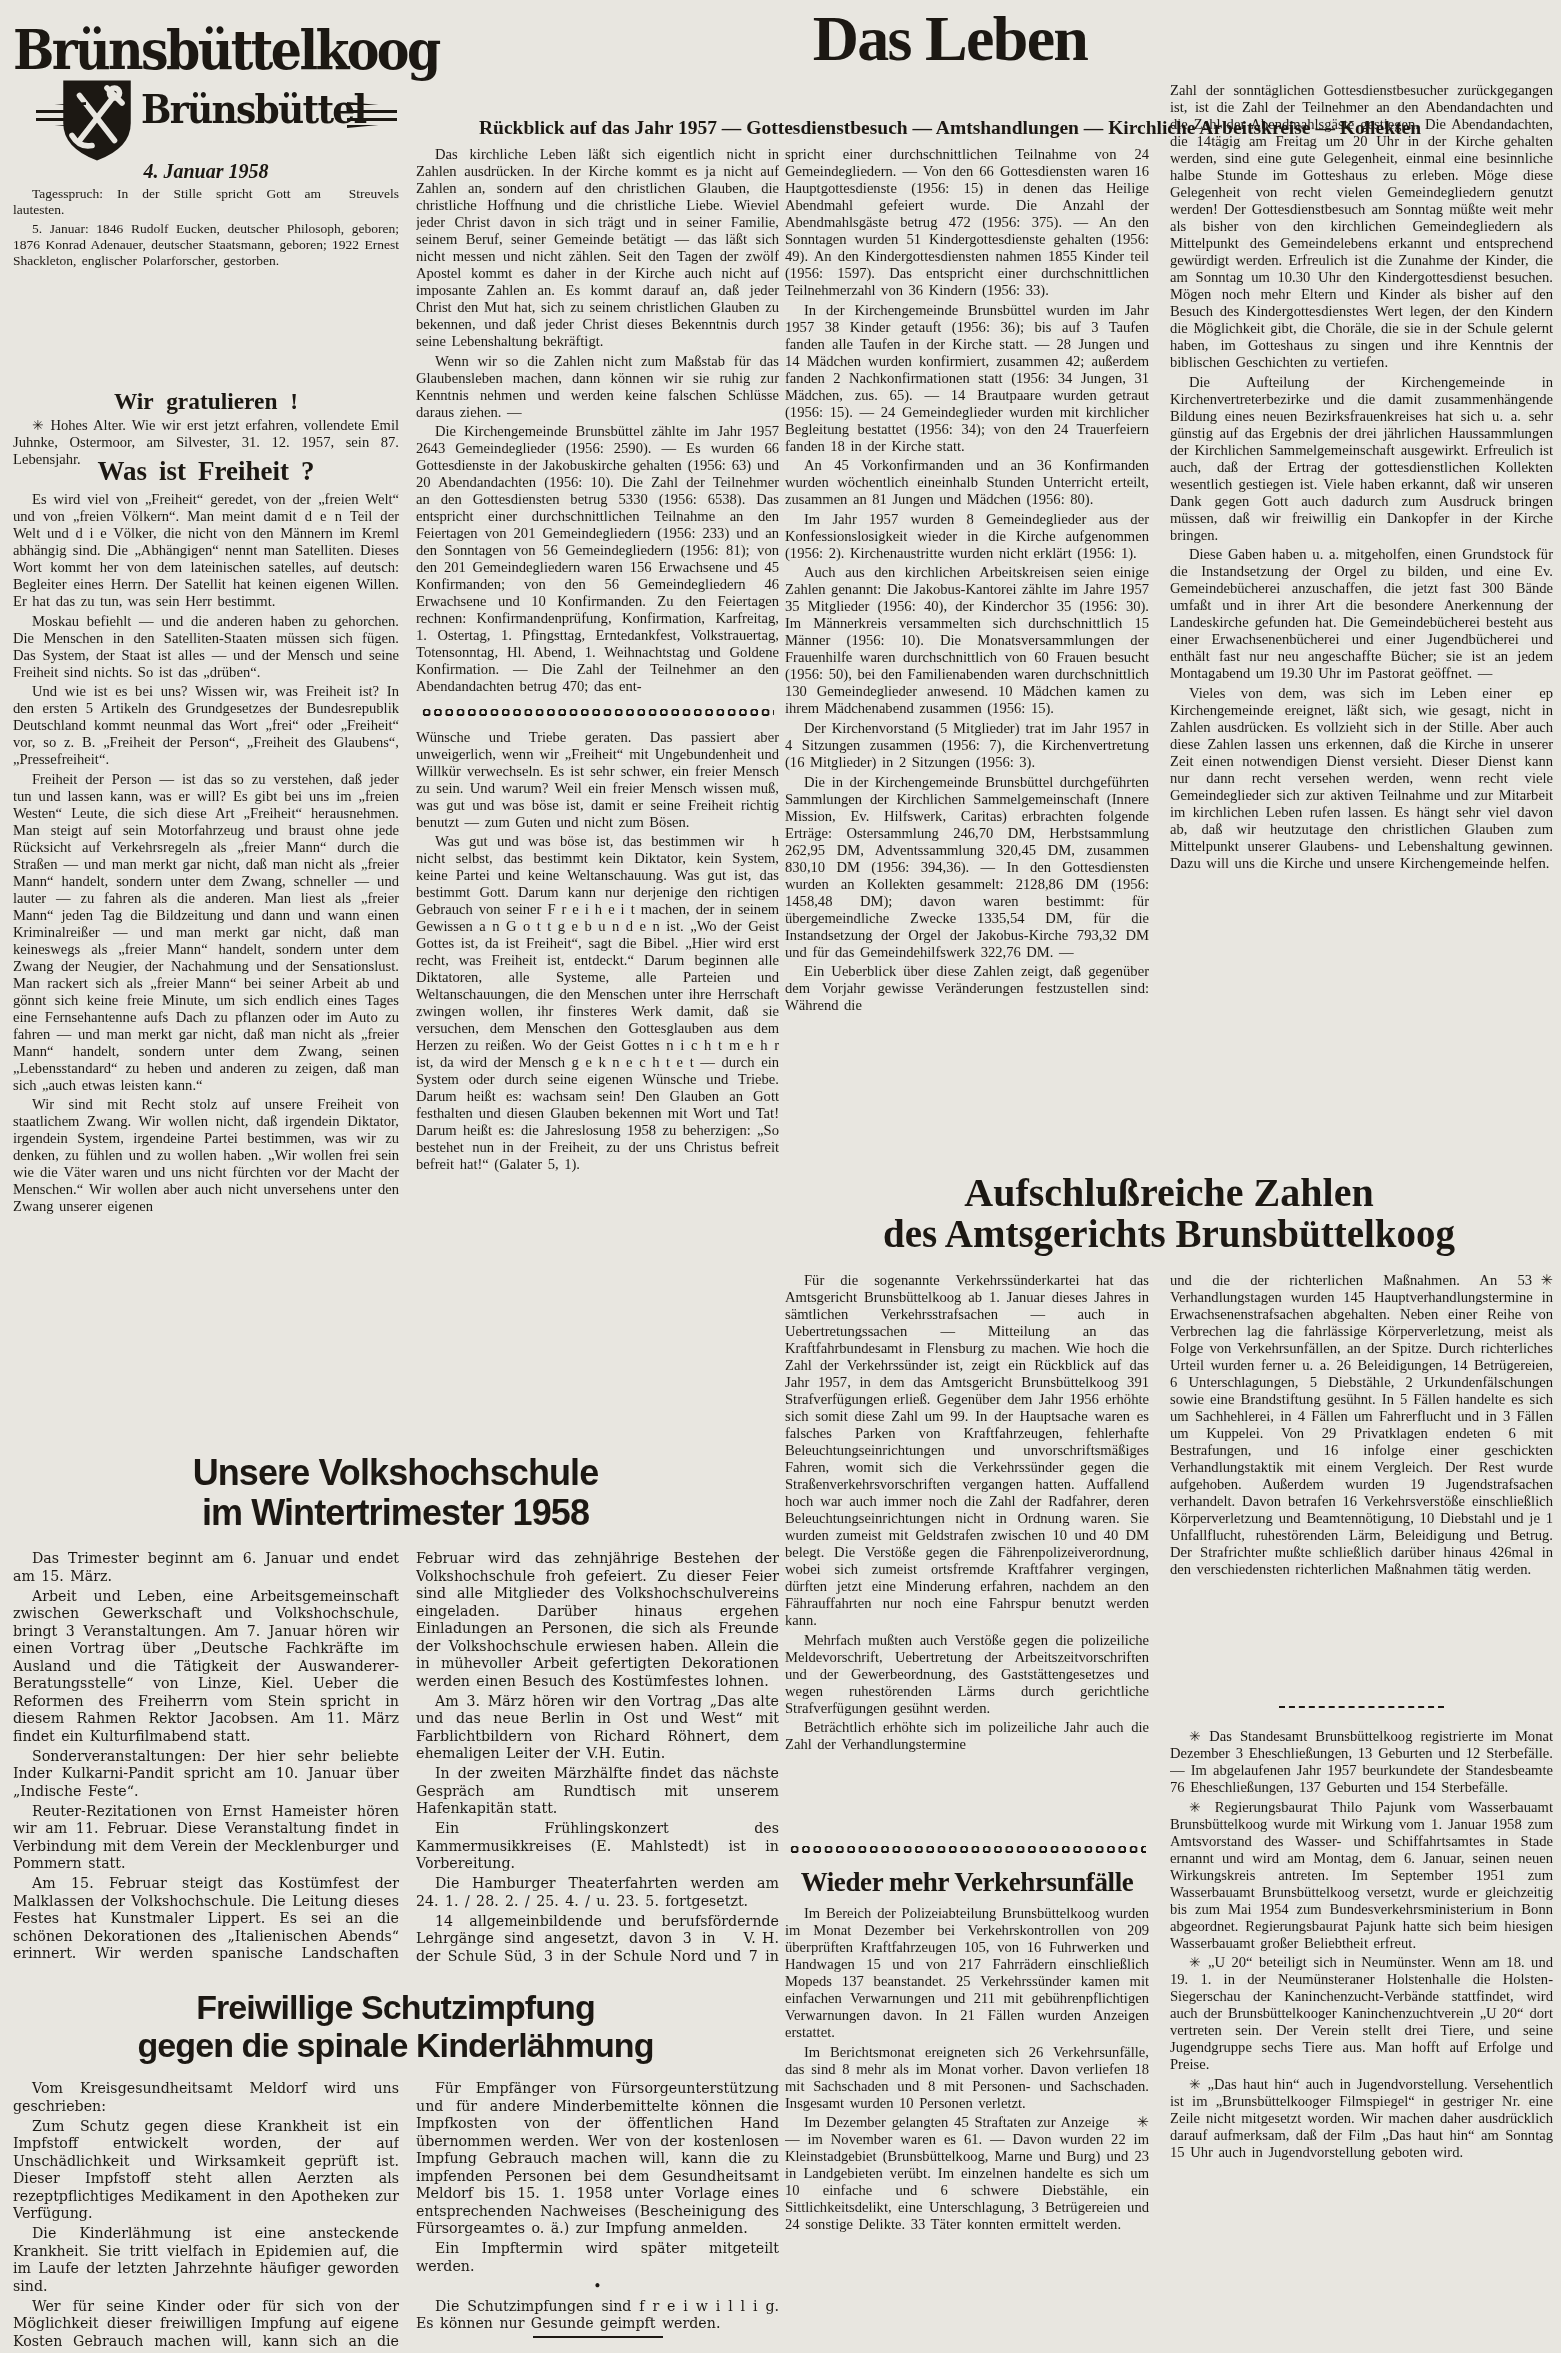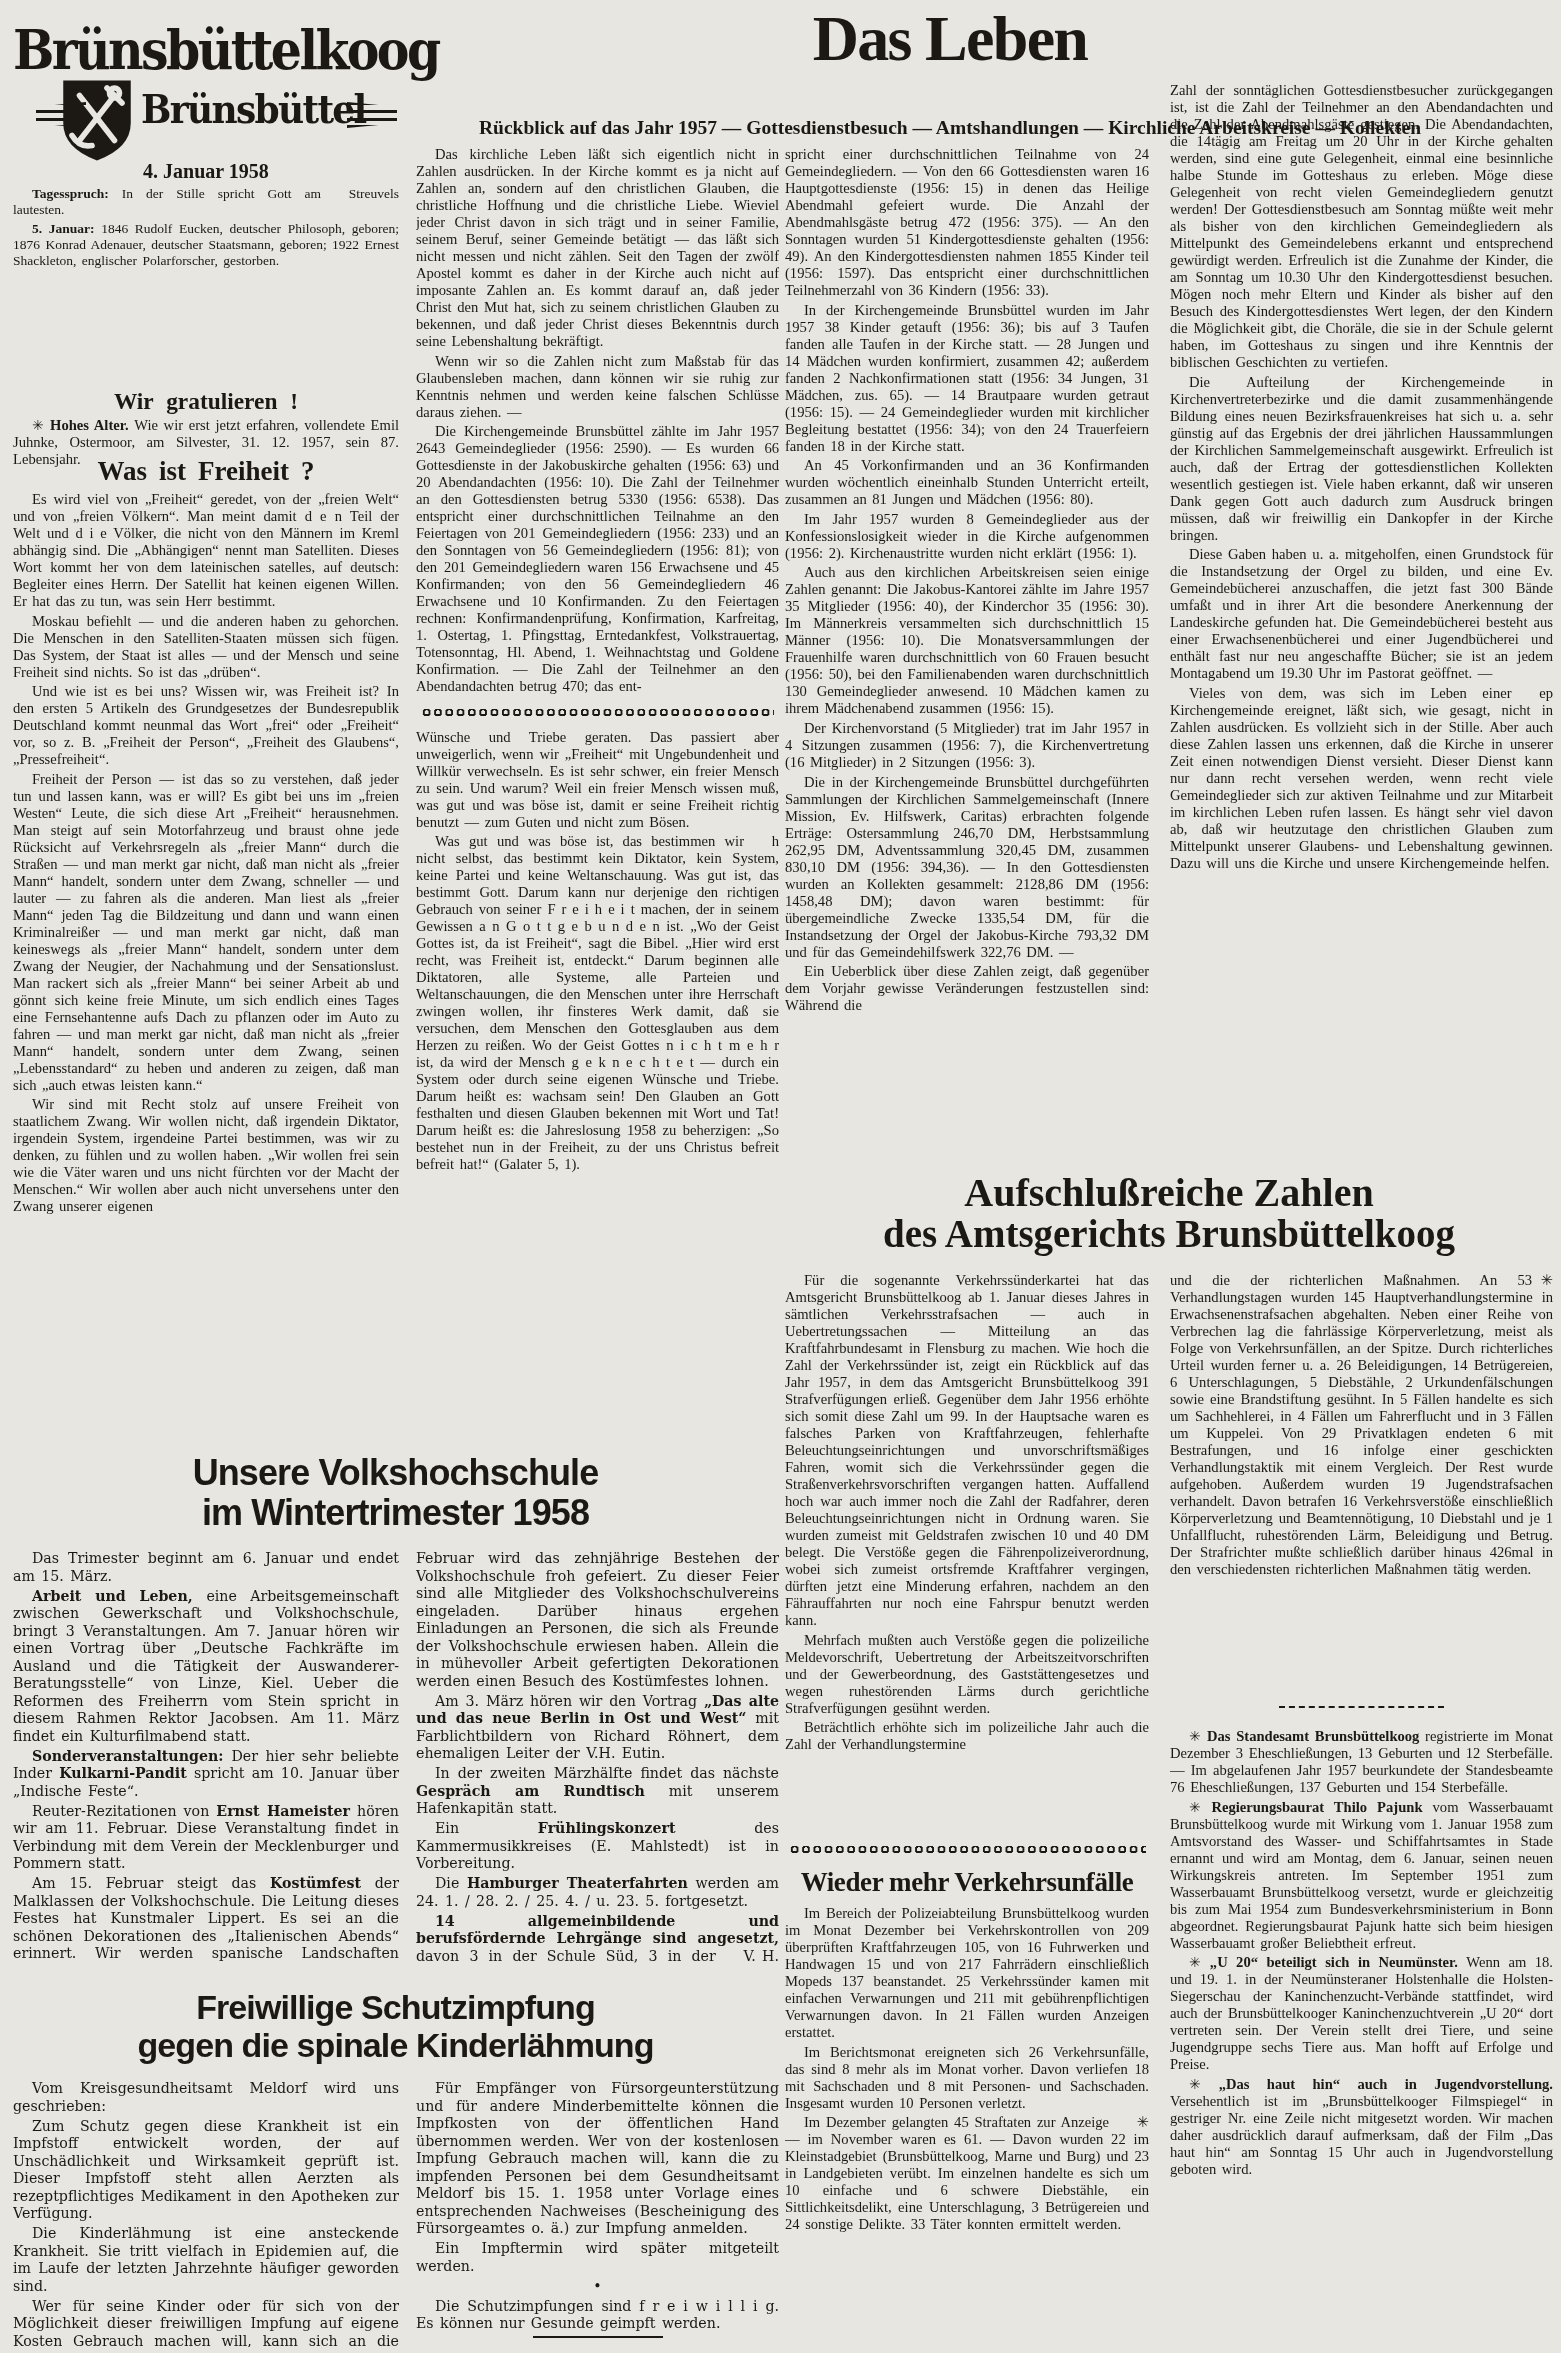--- a/index.html
+++ b/index.html
@@ -8,32 +8,32 @@
   .abs{position:absolute;}
   .hide{overflow:hidden;}
   .ctrblock{text-align:center;}
   
   .bodytext{font-size:14.6px;line-height:17px;}
   .alttext{font-family:"DejaVu Serif",serif;font-size:14.2px;line-height:17.5px;}
   .smalltext{font-size:13.5px;line-height:16px;}
   .para{margin:0 0 2.6px 0;text-align:justify;text-indent:19px;word-spacing:1.9px;}
   .para.ni{text-indent:0;}
   .para.ctr{text-align:center;text-indent:0;}
-  b{font-weight:bold;}
+  b{font-weight:normal;}
   .sig{float:right;padding-left:8.7px;}
   .star{font-family:"DejaVu Sans",sans-serif;font-size:0.95em;}
   
   .mast1{font-family:"DejaVu Serif",serif;font-weight:bold;font-size:49px;letter-spacing:-2.6px;
          transform:scaleY(1.12);transform-origin:center top;white-space:nowrap;}
   .mast2{font-family:"DejaVu Serif",serif;font-weight:bold;font-size:36px;letter-spacing:-1.7px;
          transform:scaleY(1.1);white-space:nowrap;}
   .flour{height:26px;width:50px;background:repeating-linear-gradient(180deg,#1c1813 0 3.5px,transparent 3.5px 7.8px);}
   .flour.l{clip-path:polygon(0 18%,100% 0,100% 100%,0 82%);}
   .flour.r{clip-path:polygon(0 0,100% 18%,100% 82%,0 100%);}
-  .dateline{font-size:20px;font-weight:bold;}
+  .dateline{font-size:20px;font-weight:bold;font-style:italic;}
   
   .h-main1{font-size:64px;font-weight:bold;letter-spacing:-1.7px;line-height:1;}
   .h-main2{font-size:42px;font-weight:bold;letter-spacing:-0.9px;line-height:1;}
   .h-sub{font-size:19.5px;font-weight:bold;}
   .h-grat{font-size:23.4px;font-weight:bold;word-spacing:7px;}
   .h-frei{font-size:27px;font-weight:bold;word-spacing:5.2px;}
   .h-slab1{font-size:40px;font-weight:bold;line-height:1.02;}
   .h-slab2{font-size:39px;font-weight:bold;line-height:1.02;}
   .h-verk{font-size:27px;font-weight:bold;letter-spacing:-0.4px;}
   .h-sans{font-family:"Liberation Sans",sans-serif;font-weight:bold;font-size:36px;line-height:1.06;letter-spacing:-0.9px;}

